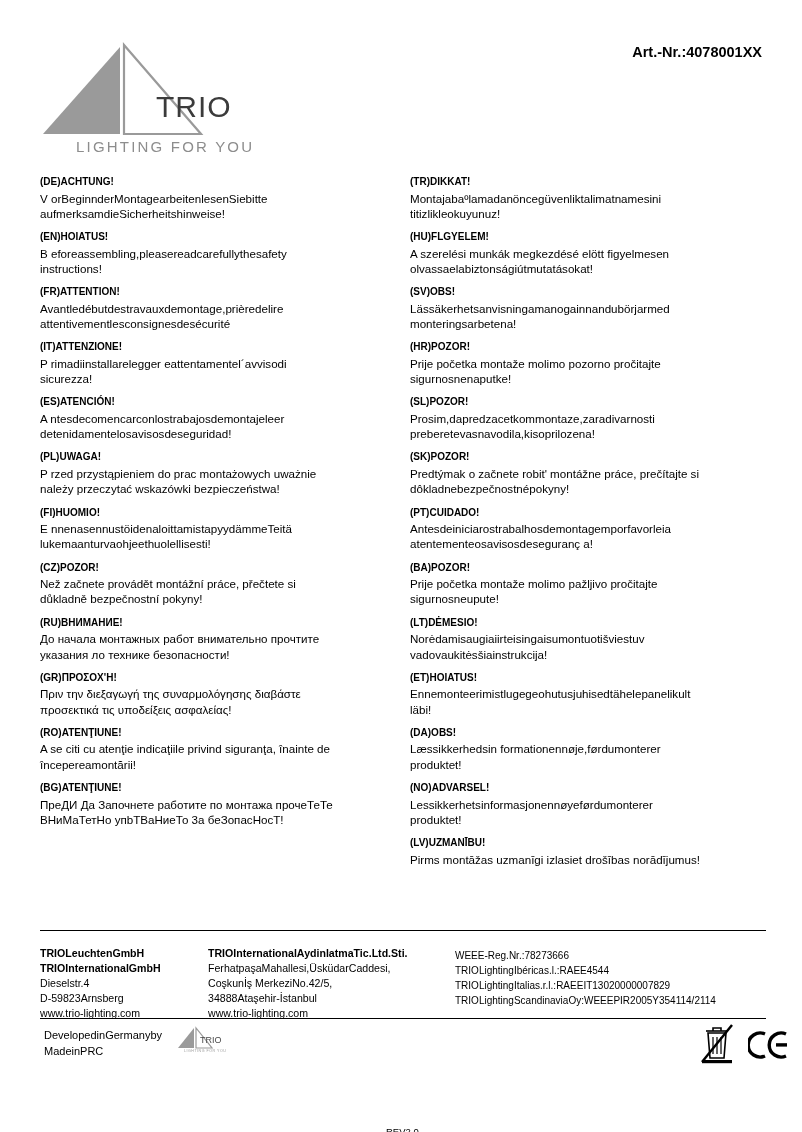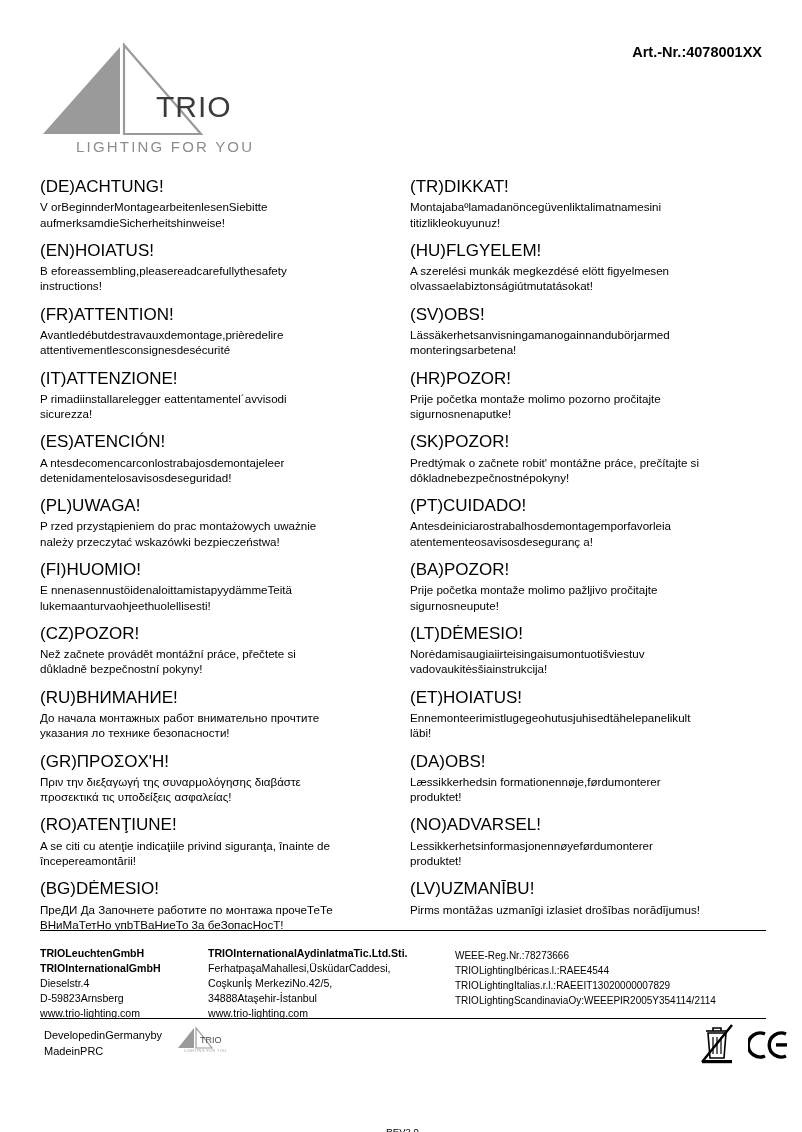--- a/index.html
+++ b/index.html
@@ -75,22 +75,22 @@
     top: 0;
     width: 350px;
   }
   .col-left { left: 0; }
   .col-right { left: 370px; }
 
   .warn {
     margin-bottom: 10px;
   }
   .warn-title {
-    font-size: 17px;
-    font-weight: normal;
+    font-size: 10px;
+    font-weight: bold;
     line-height: 1.25;
     margin-bottom: 2px;
   }
   .warn-body {
     font-size: 11.6px;
     line-height: 1.32;
     white-space: pre-line;
   }
   .warn-body.justify {
     text-align: justify;
@@ -244,21 +244,21 @@
           <div class="warn-title">(GR)ΠΡΟΣΟΧ'Η!</div>
           <div class="warn-body justify">Πριν  την  διεξαγωγή  της  συναρμολόγησης  διαβάστε
 προσεκτικά   τις   υποδείξεις   ασφαλείας!</div>
         </div>
       <div class="warn">
           <div class="warn-title">(RO)ATENŢIUNE!</div>
           <div class="warn-body">A se citi cu atenţie indicaţiile privind siguranţa, înainte de
 începereamontării!</div>
         </div>
       <div class="warn">
-          <div class="warn-title">(BG)DĖMESIO!</div>
+          <div class="warn-title">(BG)ATENŢIUNE!</div>
           <div class="warn-body">ПреДИ Да Започнете работите по монтажа прочеТеТе
 ВНиМаТетНо упbТВаНиеТо 3а беЗопасНосТ!</div>
         </div>
     </div>
 
     <div class="col col-right">
       <div class="warn">
           <div class="warn-title">(TR)DIKKAT!</div>
           <div class="warn-body">Montajabaºlamadanöncegüvenliktalimatnamesini
 titizlikleokuyunuz!</div>
@@ -270,20 +270,25 @@
         </div>
       <div class="warn">
           <div class="warn-title">(SV)OBS!</div>
           <div class="warn-body">Lässäkerhetsanvisningamanogainnandubörjarmed
 monteringsarbetena!</div>
         </div>
       <div class="warn">
           <div class="warn-title">(HR)POZOR!</div>
           <div class="warn-body">Prije početka montaže molimo pozorno pročitajte
 sigurnosnenaputke!</div>
+        </div>
+      <div class="warn">
+          <div class="warn-title">(SL)POZOR!</div>
+          <div class="warn-body">Prosim,dapredzacetkommontaze,zaradivarnosti
+preberetevasnavodila,kisoprilozena!</div>
         </div>
       <div class="warn">
           <div class="warn-title">(SK)POZOR!</div>
           <div class="warn-body">Predtýmak  o začnete robit' montážne práce, prečítajte si
 dôkladnebezpečnostnépokyny!</div>
         </div>
       <div class="warn">
           <div class="warn-title">(PT)CUIDADO!</div>
           <div class="warn-body">Antesdeiniciarostrabalhosdemontagemporfavorleia
 atentementeosavisosdeseguranç a!</div>

